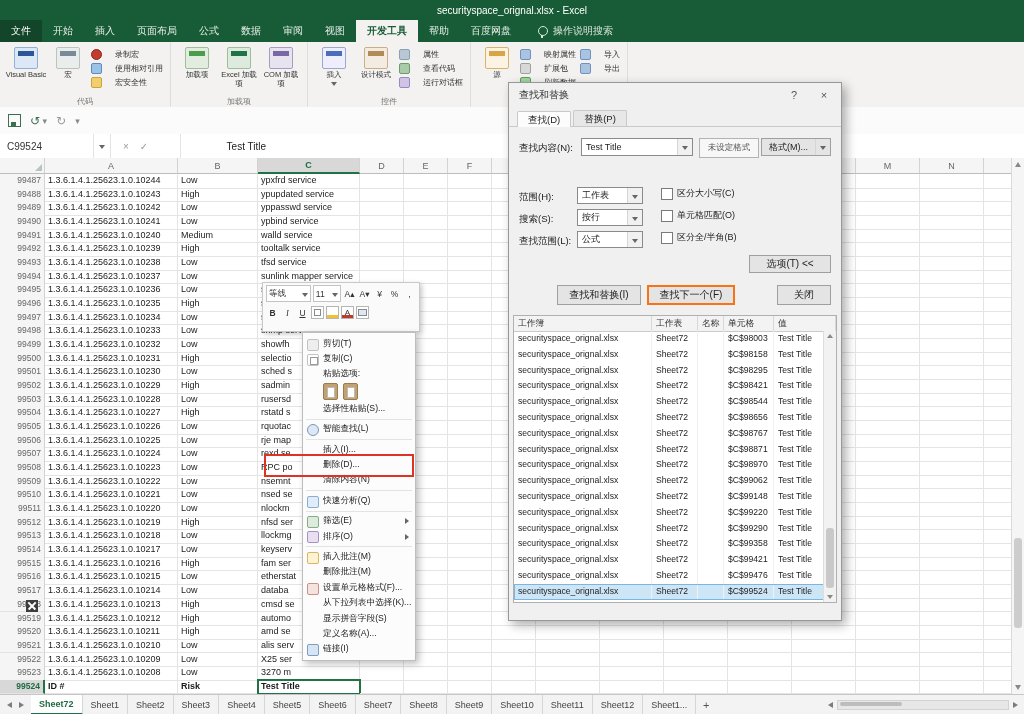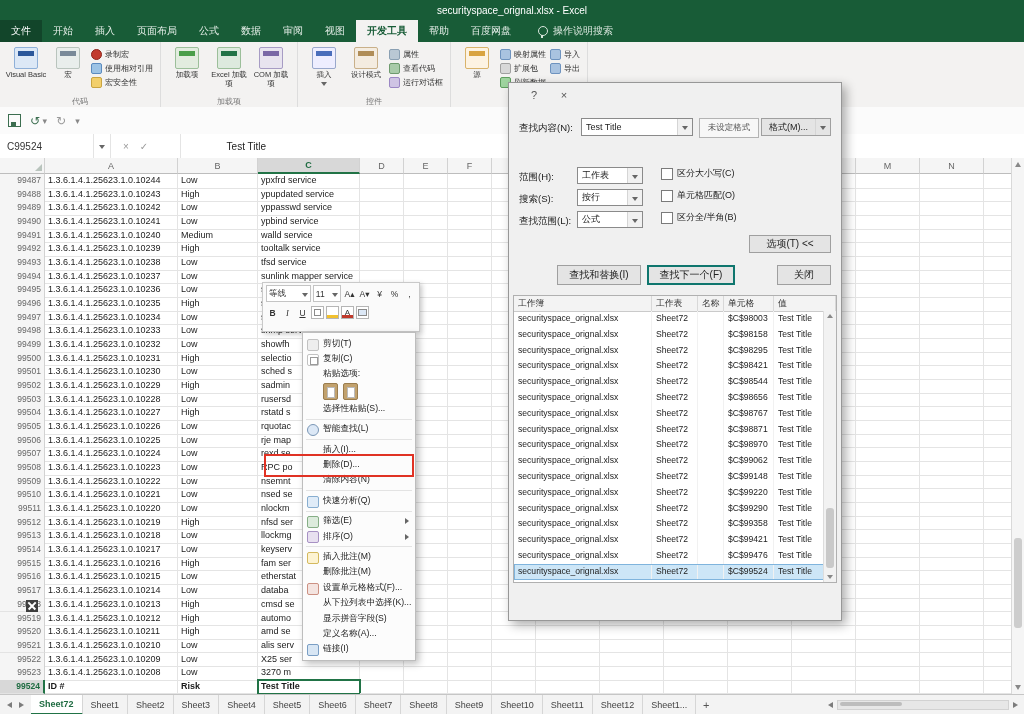--- a/index.html
+++ b/index.html
@@ -30,21 +30,21 @@
   .bicon:after{content:"";position:absolute;left:3px;top:3px;right:3px;height:5px;background:rgba(24,92,55,.35);}
   .i-vb{background:#dce8f6;border-color:#8fb0d8;}  .i-vb:after{background:#2b579a;}
   .i-macro:after{background:#7a8a99;}
   .i-addin{background:#e2ecdf;border-color:#9cbf9a;} .i-addin:after{background:#4a9e4a;}
   .i-xladdin{background:#ddeade;border-color:#9cbf9a;} .i-xladdin:after{background:#217346;}
   .i-comaddin{background:#e8e4ef;border-color:#a79cc4;} .i-comaddin:after{background:#7a68a6;}
   .i-insert{background:#eef;border-color:#99a8cc;} .i-insert:after{background:#4a6ebb;}
   .i-design{background:#f4ece0;border-color:#c9b089;} .i-design:after{background:#b08d57;}
   .i-source{background:#fdf3e2;border-color:#d9b36a;} .i-source:after{background:#d9a441;}
   .stack{display:flex;flex-direction:column;gap:1px;padding-top:4px;margin:0 2px;}
-  .smallbtn{display:flex;align-items:center;gap:3px;font-size:8px;color:#333;height:13px;white-space:nowrap;}
+  .smallbtn{display:flex;align-items:center;gap:13px;font-size:8px;color:#333;height:13px;white-space:nowrap;}
   .sicon{width:9px;height:9px;border-radius:2px;border:1px solid #aaa;background:#ddd;flex:0 0 auto;}
   .ic-record{background:#c23b2e;border-color:#8d241b;border-radius:50%;}
   .ic-relref{background:#9cc3e5;border-color:#5b8bbf;}
   .ic-security{background:#f2cf6b;border-color:#c9a441;}
   .ic-props{background:#b9c8d4;border-color:#8aa0b3;}
   .ic-code{background:#a9cba9;border-color:#6e9b6e;}
   .ic-dialog{background:#cfc4e4;border-color:#9b87c4;}
   .ic-map{background:#a9c3e0;border-color:#6e93bf;}
   .ic-pack{background:#d8d8d8;border-color:#a0a0a0;}
   .ic-refresh{background:#9fd49f;border-color:#5f9e5f;}
@@ -174,21 +174,21 @@
   .fw-format .carrow{background:#e4e4e4;}
   .f1{top:64px;} .f2{top:86px;} .f3{top:108px;}
   .fc{left:68px;width:66px;height:17px;}
   .fc1{top:60px;} .fc2{top:82px;} .fc3{top:104px;}
   .chk{position:absolute;left:152px;display:flex;align-items:center;gap:4px;font-size:9px;}
   .k1{top:60px;} .k2{top:82px;} .k3{top:104px;}
   .cbox{width:10px;height:10px;border:1px solid #7a7a7a;background:#fff;}
   .dbtn{position:absolute;height:20px;background:#e4e4e4;border:1px solid #9f9f9f;display:flex;
         align-items:center;justify-content:center;font-size:10px;box-sizing:border-box;}
   .opt-btn{left:240px;top:128px;width:82px;height:18px;}
-  .db1{left:48px;top:158px;width:84px;} .db2{left:138px;top:158px;width:88px;border:2px solid #0f766e;}
+  .db1{left:48px;top:158px;width:84px;} .db2{left:138px;top:158px;width:88px;border:2px solid #f97316;}
   .db3{left:268px;top:158px;width:54px;}
   .results{position:absolute;left:4px;right:4px;top:188px;height:286px;background:#fff;border:1px solid #b0b0b0;}
   .lhdr{display:flex;height:15px;background:#f3f3f3;border-bottom:1px solid #cacaca;font-size:8.8px;color:#333;}
   .lh{border-right:1px solid #d8d8d8;padding-left:4px;display:flex;align-items:center;box-sizing:border-box;}
   .lw1{width:138px;} .lw2{width:46px;} .lw3{width:26px;} .lw4{width:50px;} .lw5{flex:1;}
   .lbody{position:absolute;left:0;top:15px;right:12px;bottom:0;overflow:hidden;}
   .lrow{display:flex;height:15.8px;line-height:15.8px;font-size:8.6px;color:#222;}
   .lc{border-right:1px solid #f1f1f1;padding-left:4px;box-sizing:border-box;white-space:nowrap;overflow:hidden;}
   .lrow.lsel{background:#cde6f7;outline:1px solid #7fb4dd;outline-offset:-1px;}
   .lscroll{position:absolute;top:15px;right:0;bottom:0;width:12px;background:#f2f2f2;border-left:1px solid #ddd;}
@@ -1171,26 +1171,31 @@
       </div>
       <div class="citem">
         <span class="cicon mlink"></span>
         <span>链接(I)</span>
       </div>
     </div>
   <div class="redbox" id="redbox" style="top: 454px;"></div>
 
   <div class="dlg">
     <div class="dlg-title">
+      <span class="ttl">查找和替换</span>
       <span class="dlg-sys">
           <span>?</span>
         </span>
       <span class="dlg-sys">
           <span>×</span>
         </span>
+    </div>
+    <div class="dlg-tabs">
+      <span class="dtab active"><span>查找(D)</span></span>
+      <span class="dtab"><span>替换(P)</span></span>
     </div>
     <div class="dlg-body">
       <span class="dlbl" style="left:10px;top:15px;">查找内容(N):</span>
       <span class="combo fw-combo">
         <span>Test Title</span>
         <span class="carrow">
             <span class="tdn"></span>
           </span>
       </span>
       <span class="fw-preview">

